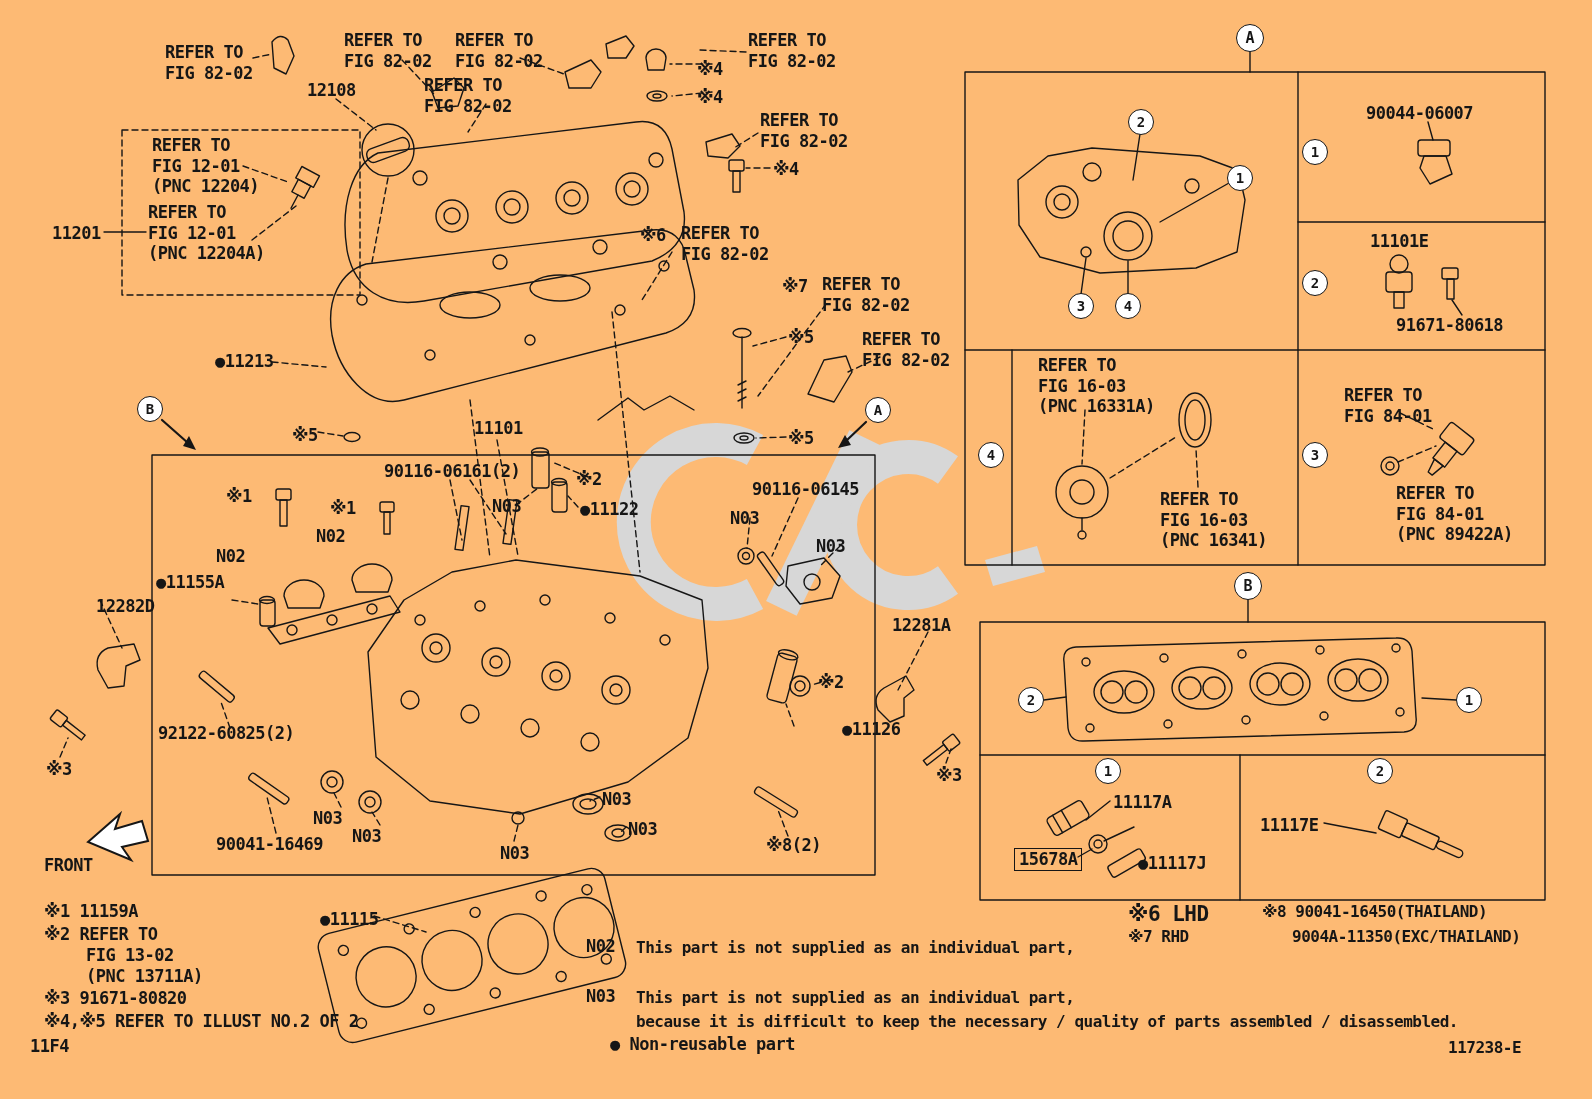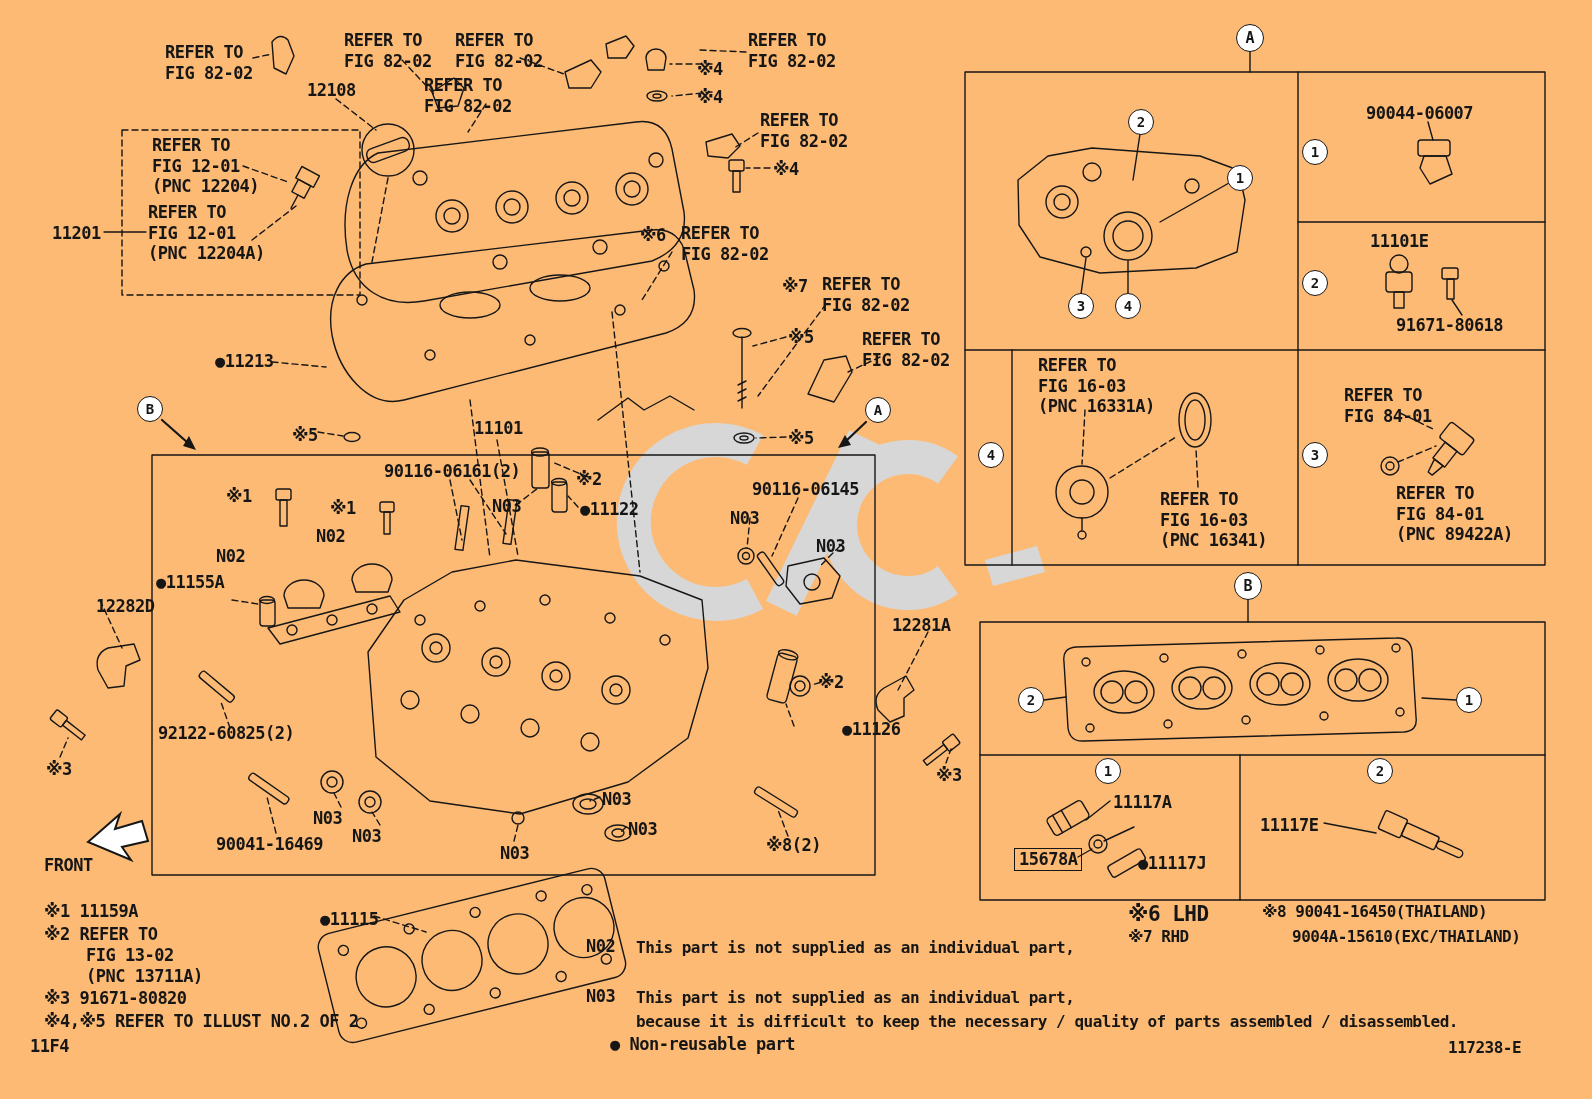--- a/index.html
+++ b/index.html
@@ -469,21 +469,21 @@
       <div class="lbl" style="left: 1396px; top: 483px;">REFER TO
 FIG 84-01
 (PNC 89422A)</div>
       <div class="lbl" style="left: 1113px; top: 792px;">11117A</div>
       <div class="lbl" style="left: 1138px; top: 817px; margin-top: 36px;">●11117J</div>
       <div class="lbl boxed" style="left: 1014px; top: 848px;">15678A</div>
       <div class="lbl" style="left: 1260px; top: 815px;">11117E</div>
       <div class="lbl" style="left: 1128px; top: 902px; font-size: 21px;">※6 LHD</div>
       <div class="lbl" style="left: 1128px; top: 927px; font-size: 16px;">※7 RHD</div>
       <div class="lbl" style="left: 1262px; top: 902px; font-size: 16px;">※8 90041-16450(THAILAND)</div>
-      <div class="lbl" style="left: 1292px; top: 927px; font-size: 16px;">9004A-15610(EXC/THAILAND)</div>
+      <div class="lbl" style="left: 1292px; top: 927px; font-size: 16px;">9004A-11350(EXC/THAILAND)</div>
       <div class="marker" style="width: 26px; height: 26px; left: 1250px; top: 38px; font-size: 15px;">A</div>
       <div class="marker" style="width: 24px; height: 24px; left: 878px; top: 410px; font-size: 14px;">A</div>
       <div class="marker" style="width: 24px; height: 24px; left: 150px; top: 409px; font-size: 14px;">B</div>
       <div class="marker" style="width: 26px; height: 26px; left: 1248px; top: 586px; font-size: 15px;">B</div>
       <div class="marker" style="width: 24px; height: 24px; left: 1141px; top: 122px; font-size: 14px;">2</div>
       <div class="marker" style="width: 24px; height: 24px; left: 1240px; top: 178px; font-size: 14px;">1</div>
       <div class="marker" style="width: 24px; height: 24px; left: 1081px; top: 306px; font-size: 14px;">3</div>
       <div class="marker" style="width: 24px; height: 24px; left: 1128px; top: 306px; font-size: 14px;">4</div>
       <div class="marker" style="width: 24px; height: 24px; left: 1315px; top: 152px; font-size: 14px;">1</div>
       <div class="marker" style="width: 24px; height: 24px; left: 1315px; top: 283px; font-size: 14px;">2</div>

